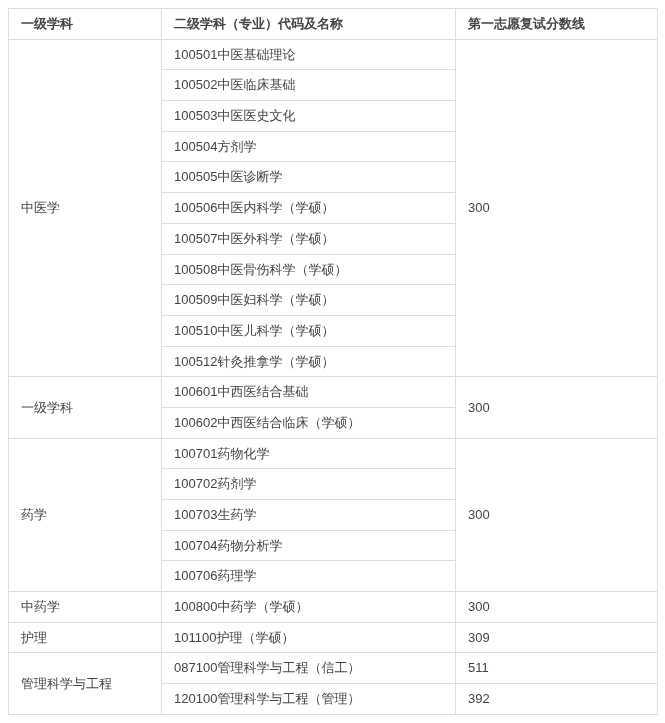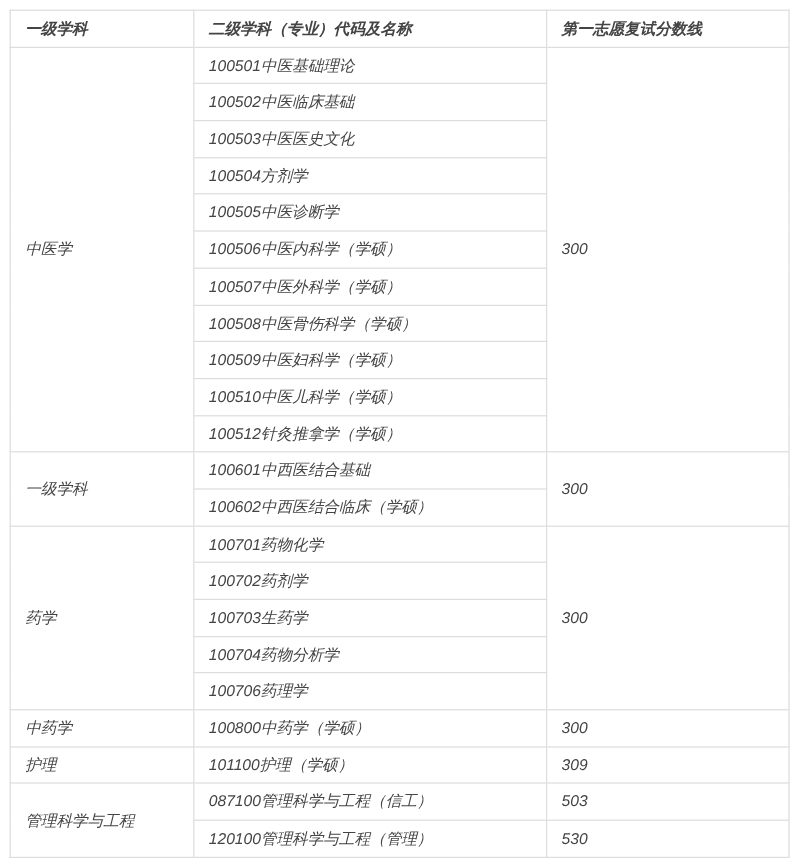--- a/index.html
+++ b/index.html
@@ -8,21 +8,20 @@
     background: #ffffff;
     font-family: "Liberation Sans", "DejaVu Sans", sans-serif;
   }
   .page {
     width: 665px;
     height: 723px;
     box-sizing: border-box;
     padding: 8px;
     background: #ffffff;
     overflow: hidden;
-    font-style: italic;
   }
   table.score-table {
     border-collapse: collapse;
     width: 649px;
     table-layout: fixed;
   }
   table.score-table th,
   table.score-table td {
     border: 1px solid #dddddd;
     font-size: 13px;
@@ -127,21 +126,21 @@
           <td rowspan="1">300</td>
         </tr>
         <tr>
           <td rowspan="1">护理</td>
           <td>101100护理（学硕）</td>
           <td rowspan="1">309</td>
         </tr>
         <tr>
           <td rowspan="2">管理科学与工程</td>
           <td>087100管理科学与工程（信工）</td>
-          <td rowspan="1">503</td>
+          <td rowspan="1">511</td>
         </tr>
         <tr>
           <td>120100管理科学与工程（管理）</td>
-          <td rowspan="1">530</td>
+          <td rowspan="1">392</td>
         </tr>
       </tbody>
   </table>
 </div>
 
 </body></html>

